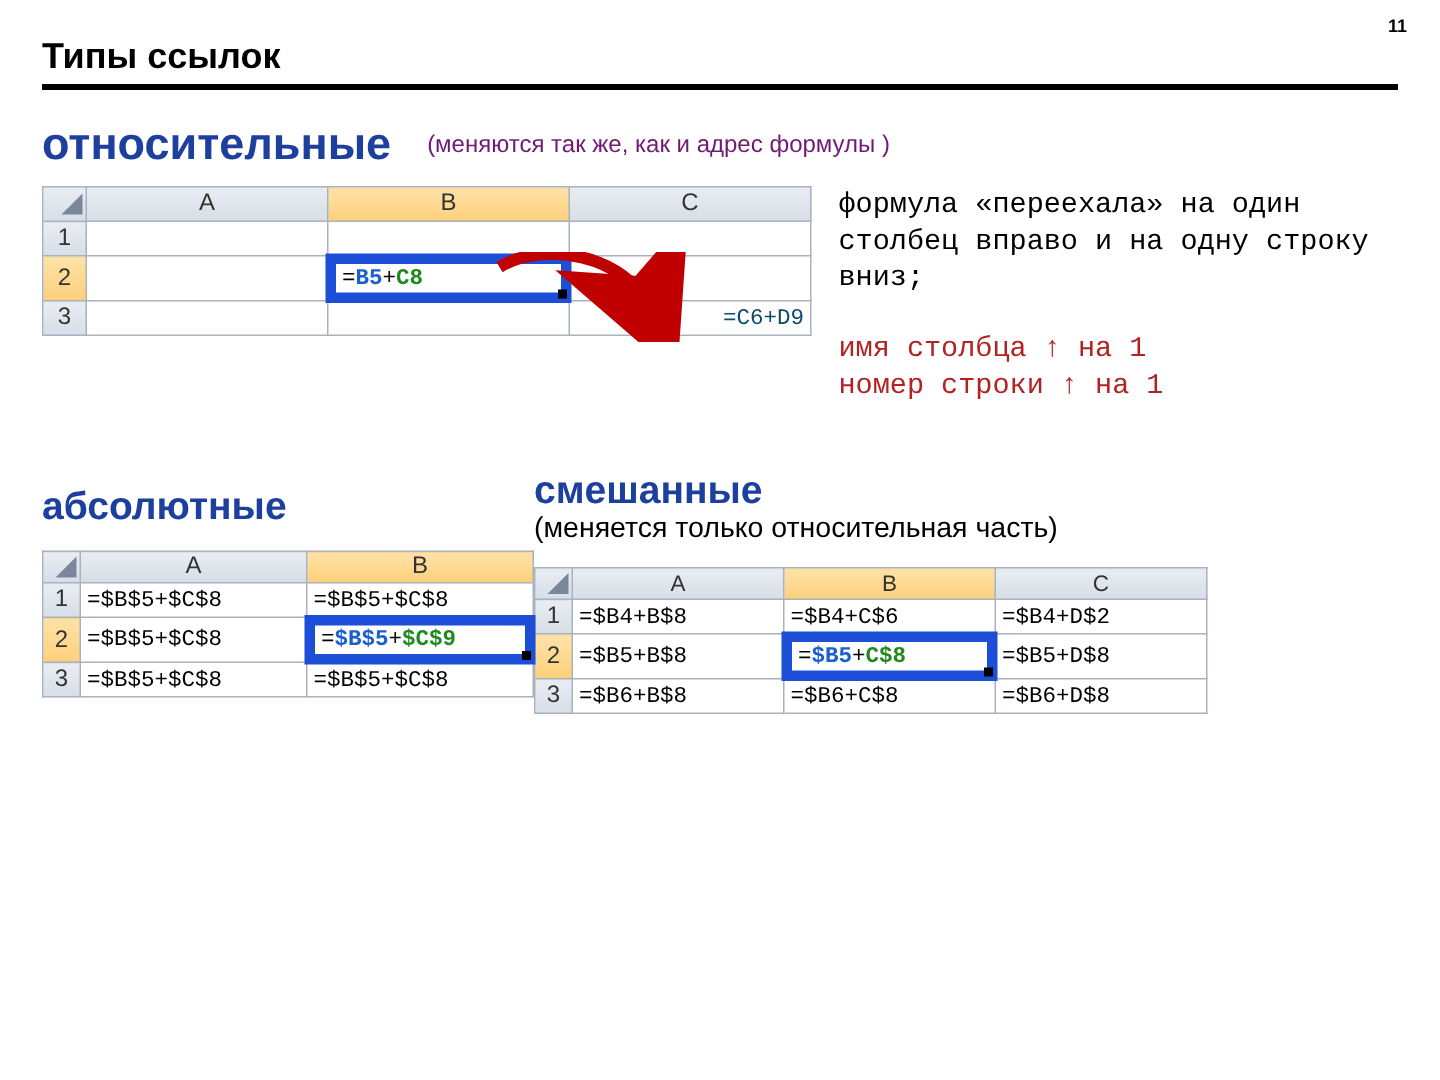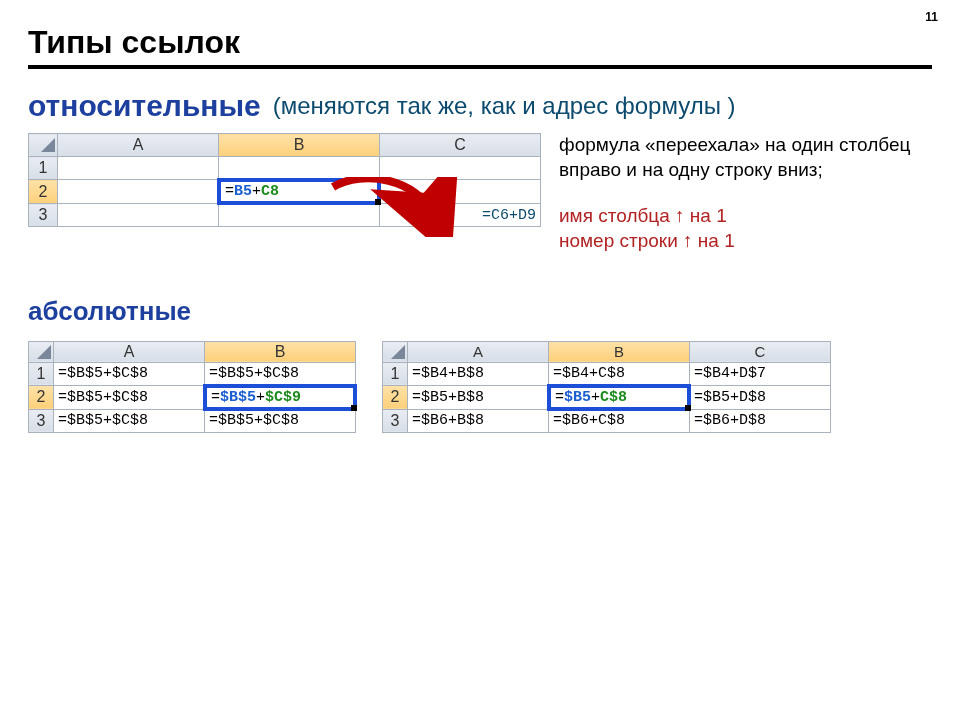--- a/index.html
+++ b/index.html
@@ -19,52 +19,52 @@
     box-sizing: border-box;
   }
   .page-number {
     position: absolute;
     top: 10px;
     right: 22px;
     font-size: 12px;
     font-weight: bold;
   }
   h1 {
-    font-size: 32px;
+    font-size: 24px;
     font-weight: bold;
     margin: 6px 0 4px 0;
   }
   .rule {
     border: 0;
     border-top: 4px solid #000;
     margin: 2px 0 20px 0;
   }
   .term {
     font-size: 30px;
     font-weight: bold;
     color: #1d3f9e;
   }
   .paren {
-    font-size: 24px;
-    color: #0c4a6e;
+    font-size: 16px;
+    color: #701a75;
     text-align: right;
   }
   .section-top {
     display: flex;
     align-items: center;
-    gap: 12px;
+    gap: 24px;
     margin-bottom: 10px;
   }
   .top-row {
     display: flex;
     gap: 18px;
     align-items: flex-start;
     margin-bottom: 42px;
   }
-  .side-note { font-size: 19px; line-height: 1.3; }
+  .side-note { font-size: 19px; line-height: 1.3; font-family: Liberation Mono, monospace; }
   .side-note .red { color: #b22222; font-size: 19px; margin-top: 22px; }
 
   
   .sheet {
     border-collapse: collapse;
     font-size: 16px;
   }
   .sheet td, .sheet th {
     border: 1px solid #aab2bd;
     padding: 0;
@@ -102,21 +102,21 @@
     height: 22px;
     background: #fff;
   }
   .sheet td.cell .inner {
     padding: 1px 4px;
     text-align: left;
     font-family: "Courier New", monospace;
     font-size: 15px;
   }
   .sel-cell .inner {
-    border: 4px solid #1d4ed8;
+    border: 7px solid #1d4ed8;
     margin: -2px;
     position: relative;
     padding: 0 3px;
   }
   .sel-cell .inner::after{
     content:"";
     position:absolute; right:-4px; bottom:-4px;
     width:6px; height:6px; background:#000;
   }
   
@@ -135,22 +135,21 @@
   .arrow-wrap {
     position: absolute;
     top: 44px;
     left: 295px;
     pointer-events: none;
   }
 
   
   .bottom-row {
     display: flex;
-    gap: 26px;
-    align-items: flex-end;
+    align-items: center;
   }
   .col-head { margin-bottom: 14px; }
   .col-head .term2 {
     font-size: 26px; font-weight: bold; color:#1d3f9e;
   }
   .col-head .paren2 { font-size: 19px; color:#000; }
 
   .small-sheet th { width: 150px; height:20px; }
   .small-sheet td.cell { width:150px; height:22px; }
   .small-sheet .inner { font-family: "Courier New", monospace; font-size:15px; padding:1px 4px; text-align:left; }
@@ -269,40 +268,44 @@
               </td>
           <td class="cell">
                 <div class="inner">=$B$5+$C$8</div>
               </td>
         </tr>
       </tbody>
         </table>
     </div>
 
     <div>
+      <div class="col-head">
+        <div class="term2">смешанные</div>
+        <div class="paren2">(меняется только относительная часть)</div>
+      </div>
       <table class="sheet mix-sheet">
         <tbody>
             <tr>
           <th class="corner">
                 <div class="corner-tri"></div>
               </th>
           <th>A</th>
           <th class="sel">B</th>
           <th>C</th>
         </tr>
         <tr>
           <td class="rowhead">1</td>
           <td class="cell">
                 <div class="inner">=$B4+B$8</div>
               </td>
           <td class="cell">
-                <div class="inner">=$B4+C$8</div>
-              </td>
-          <td class="cell">
-                <div class="inner">=$B4+D$7</div>
+                <div class="inner">=$B4+C$6</div>
+              </td>
+          <td class="cell">
+                <div class="inner">=$B4+D$2</div>
               </td>
         </tr>
         <tr>
           <td class="rowhead sel">2</td>
           <td class="cell">
                 <div class="inner">=$B5+B$8</div>
               </td>
           <td class="cell sel-cell">
             <div class="inner">
               <span class="f-eq">=</span><span class="f-a">$B5</span><span class="f-p">+</span><span class="f-b">C$8</span>

